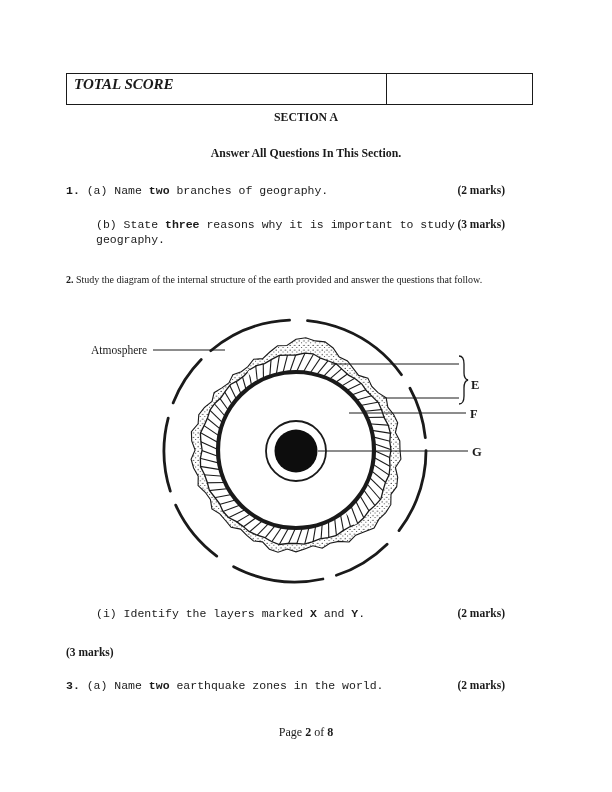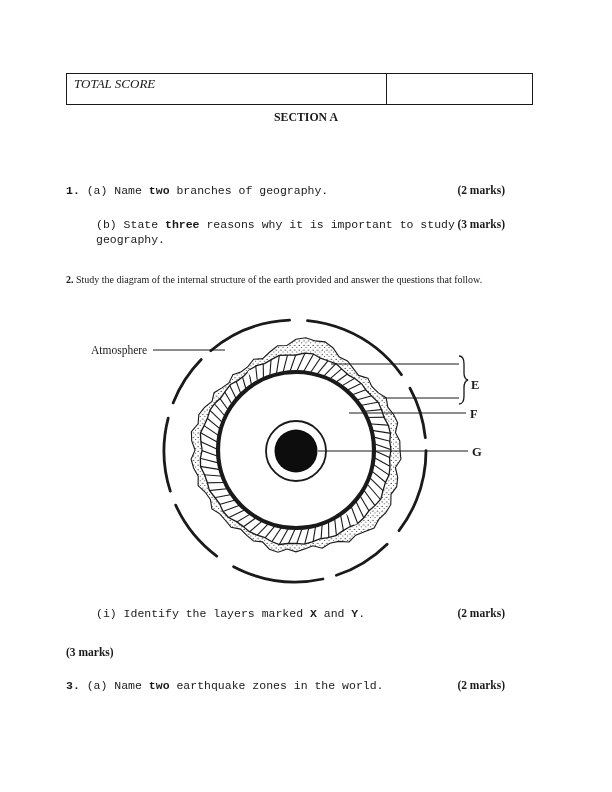--- a/index.html
+++ b/index.html
@@ -3,21 +3,21 @@
 <meta charset="utf-8">
 <style>
   html,body{margin:0;padding:0;background:#e8e8e8;}
   .page{position:relative;width:612px;height:792px;background:#ffffff;margin:0 auto;
         font-family:"Liberation Serif","DejaVu Serif",serif;color:#1a1a1a;overflow:hidden;}
   .b{font-weight:bold;}
   
   .score-table{position:absolute;left:66px;top:73px;width:465px;height:30px;
                border:1.6px solid #1a1a1a;display:flex;}
   .score-cell-label{width:312px;border-right:1.6px solid #1a1a1a;
-                    padding:2px 0 0 7px;font-weight:normal;font-style:italic;font-size:13px;}
+                    padding:2px 0 0 7px;font-weight:bold;font-style:italic;font-size:15px;}
   .score-cell-value{flex:1;}
   
   .center-line{position:absolute;left:0;right:0;text-align:center;
                font-weight:bold;font-size:11.8px;}
   
   .qrow{position:absolute;left:66px;width:468px;display:flex;
         justify-content:space-between;font-size:11.5px;line-height:15px;}
   .qtext{flex:0 1 auto;font-family:Liberation Mono, monospace;}
   .qindent{padding-left:6px;margin-left:24px;}
   .qmarks{font-weight:bold;margin-right:29px;white-space:nowrap;}
@@ -34,20 +34,21 @@
 <body>
 
 <div class="page">
 
   <div class="score-table">
     <div class="score-cell-label">TOTAL SCORE</div>
     <div class="score-cell-value"></div>
   </div>
 
   <div class="center-line" style="top:110px">SECTION A</div>
+  <div class="center-line" style="top:146px">Answer All Questions In This Section.</div>
 
   <div class="qrow" style="top:183px">
     <div class="qtext"><span class="b">1.</span><span> (a) Name </span><span class="b">two</span><span> branches of geography.</span></div>
     <div class="qmarks">(2 marks)</div>
   </div>
 
   <div class="qrow" style="top:217px">
     <div class="qtext qindent"><span>(b) State </span><span class="b">three</span><span> reasons why it is important to study geography.</span></div>
     <div class="qmarks">(3 marks)</div>
   </div>
@@ -178,14 +179,15 @@
 
   <div class="qrow" style="top:645px">
     <div class="qmarks">(3 marks)</div>
   </div>
 
   <div class="qrow" style="top:678px">
     <div class="qtext"><span class="b">3.</span><span> (a) Name </span><span class="b">two</span><span> earthquake zones in the world.</span></div>
     <div class="qmarks">(2 marks)</div>
   </div>
 
+  <div class="footer"><span>Page </span><span class="b">2</span><span> of </span><span class="b">8</span></div>
 
 </div>
 
 </body></html>

